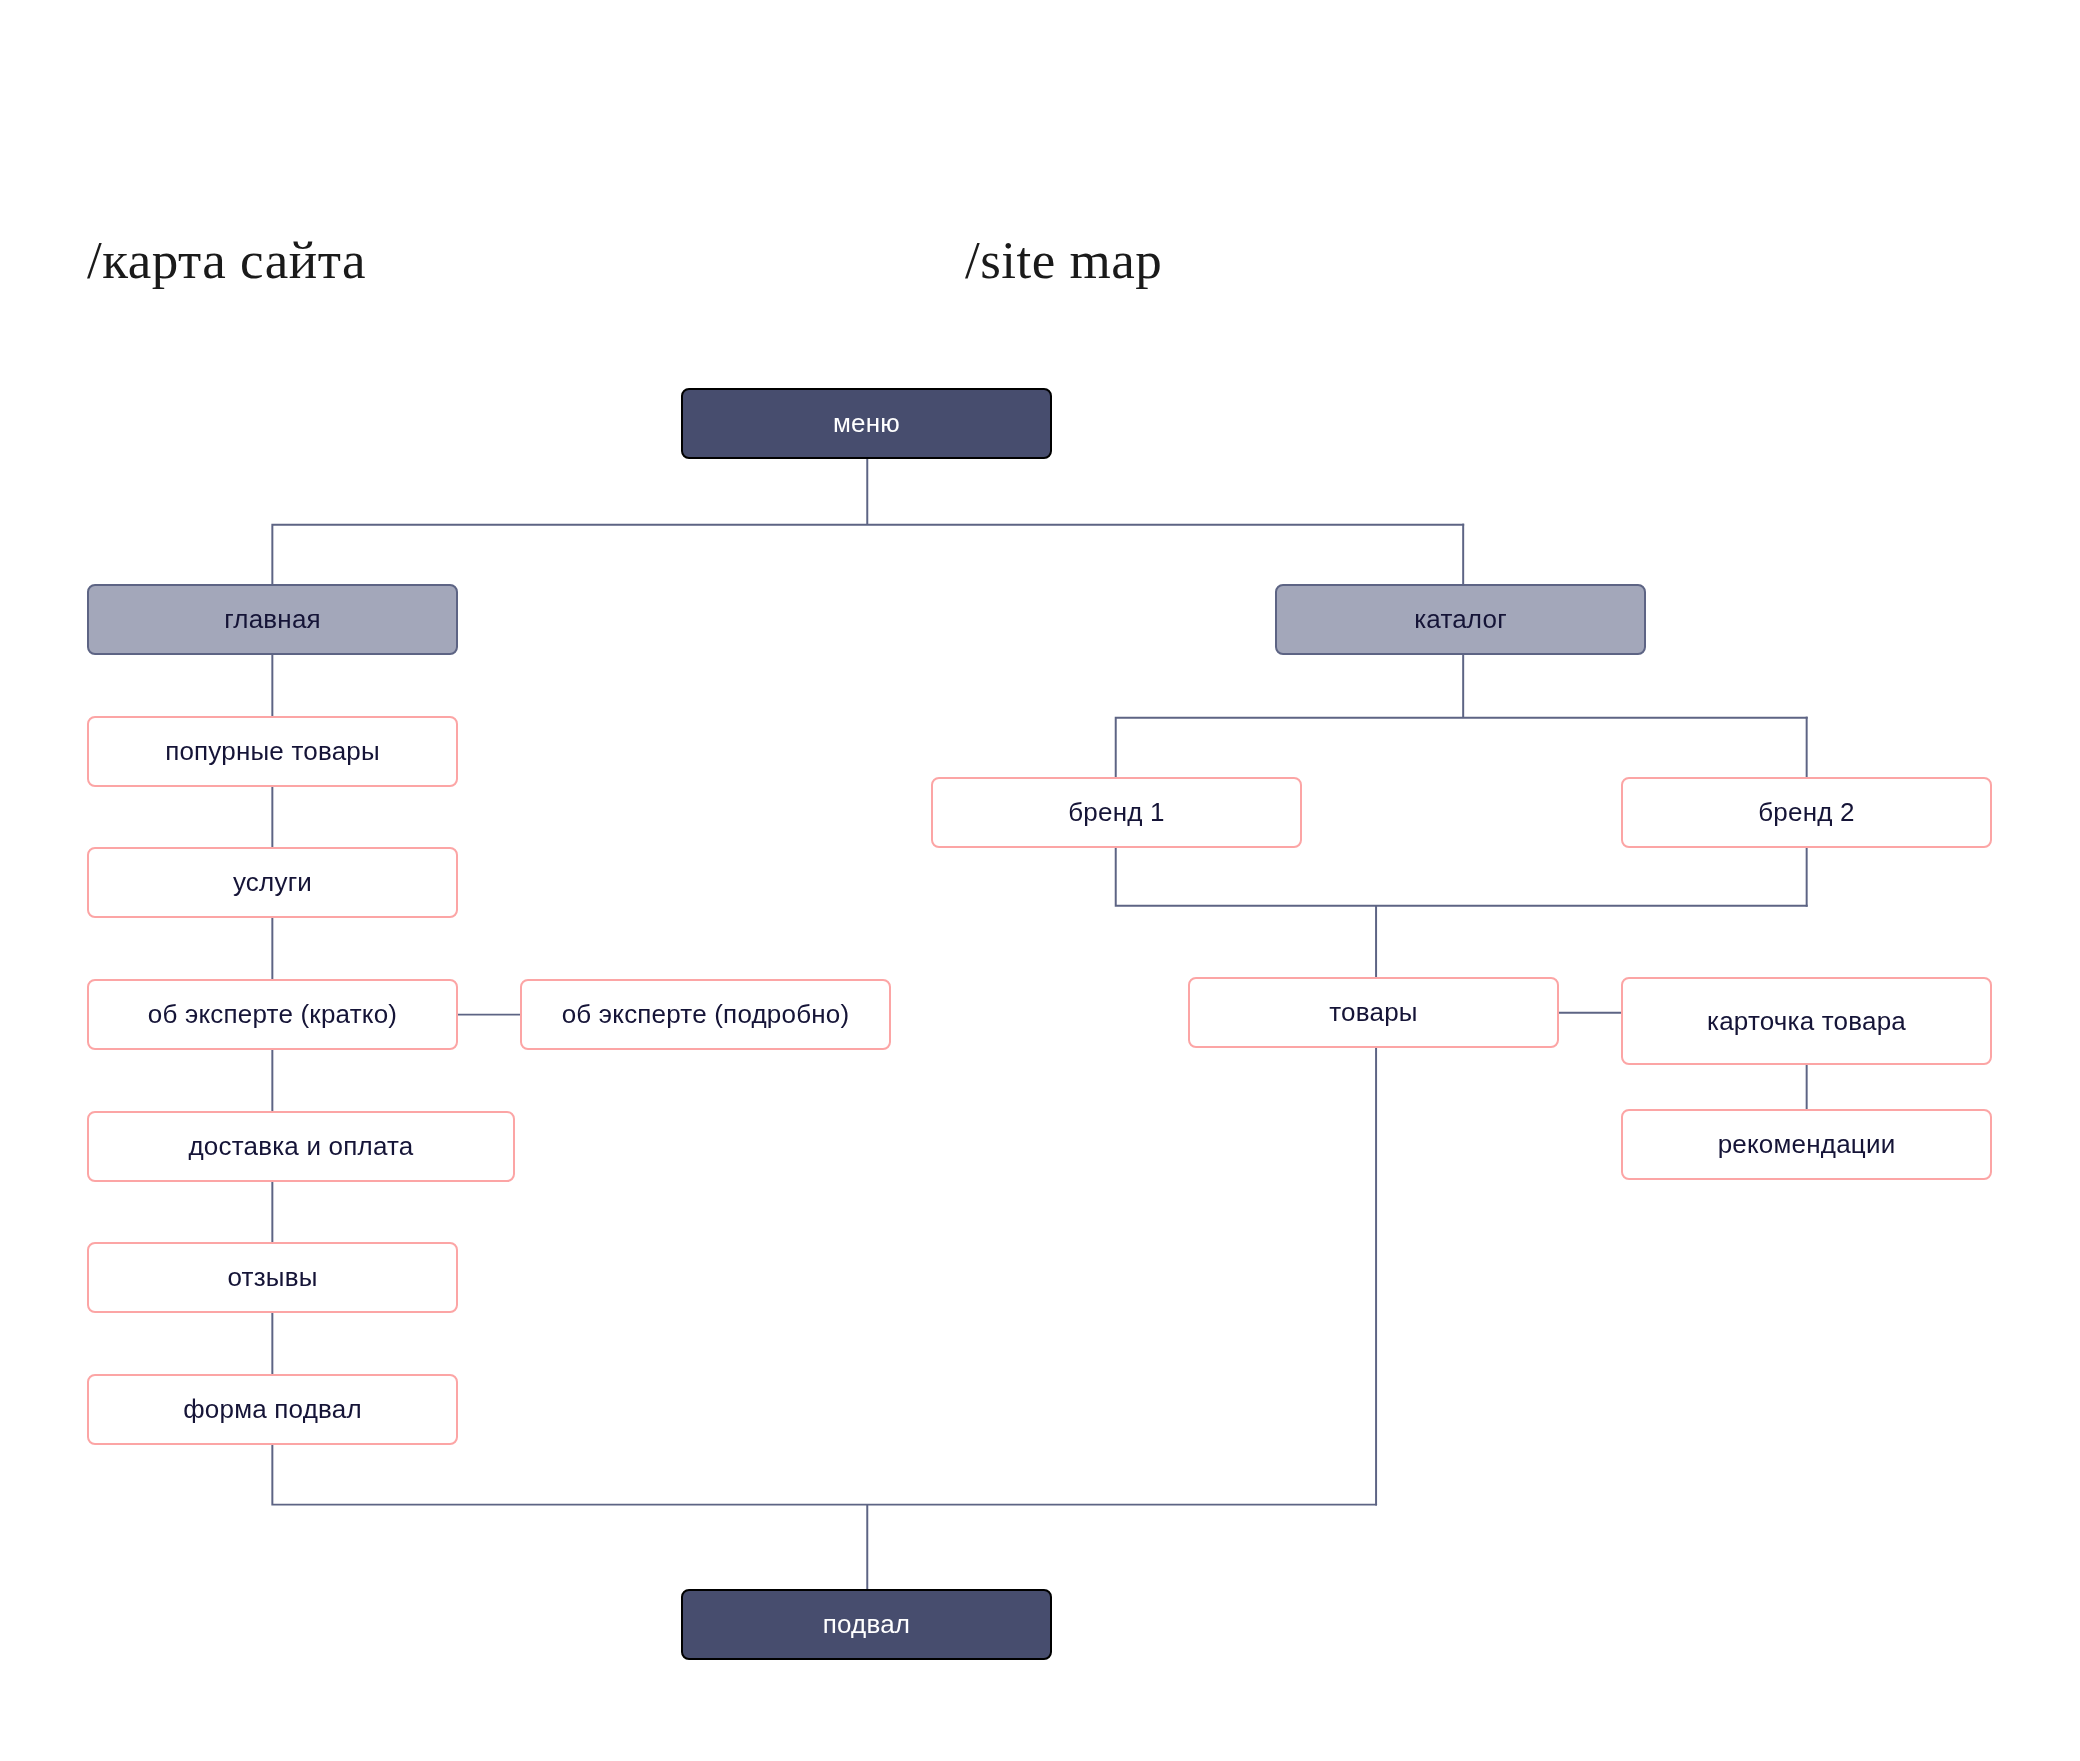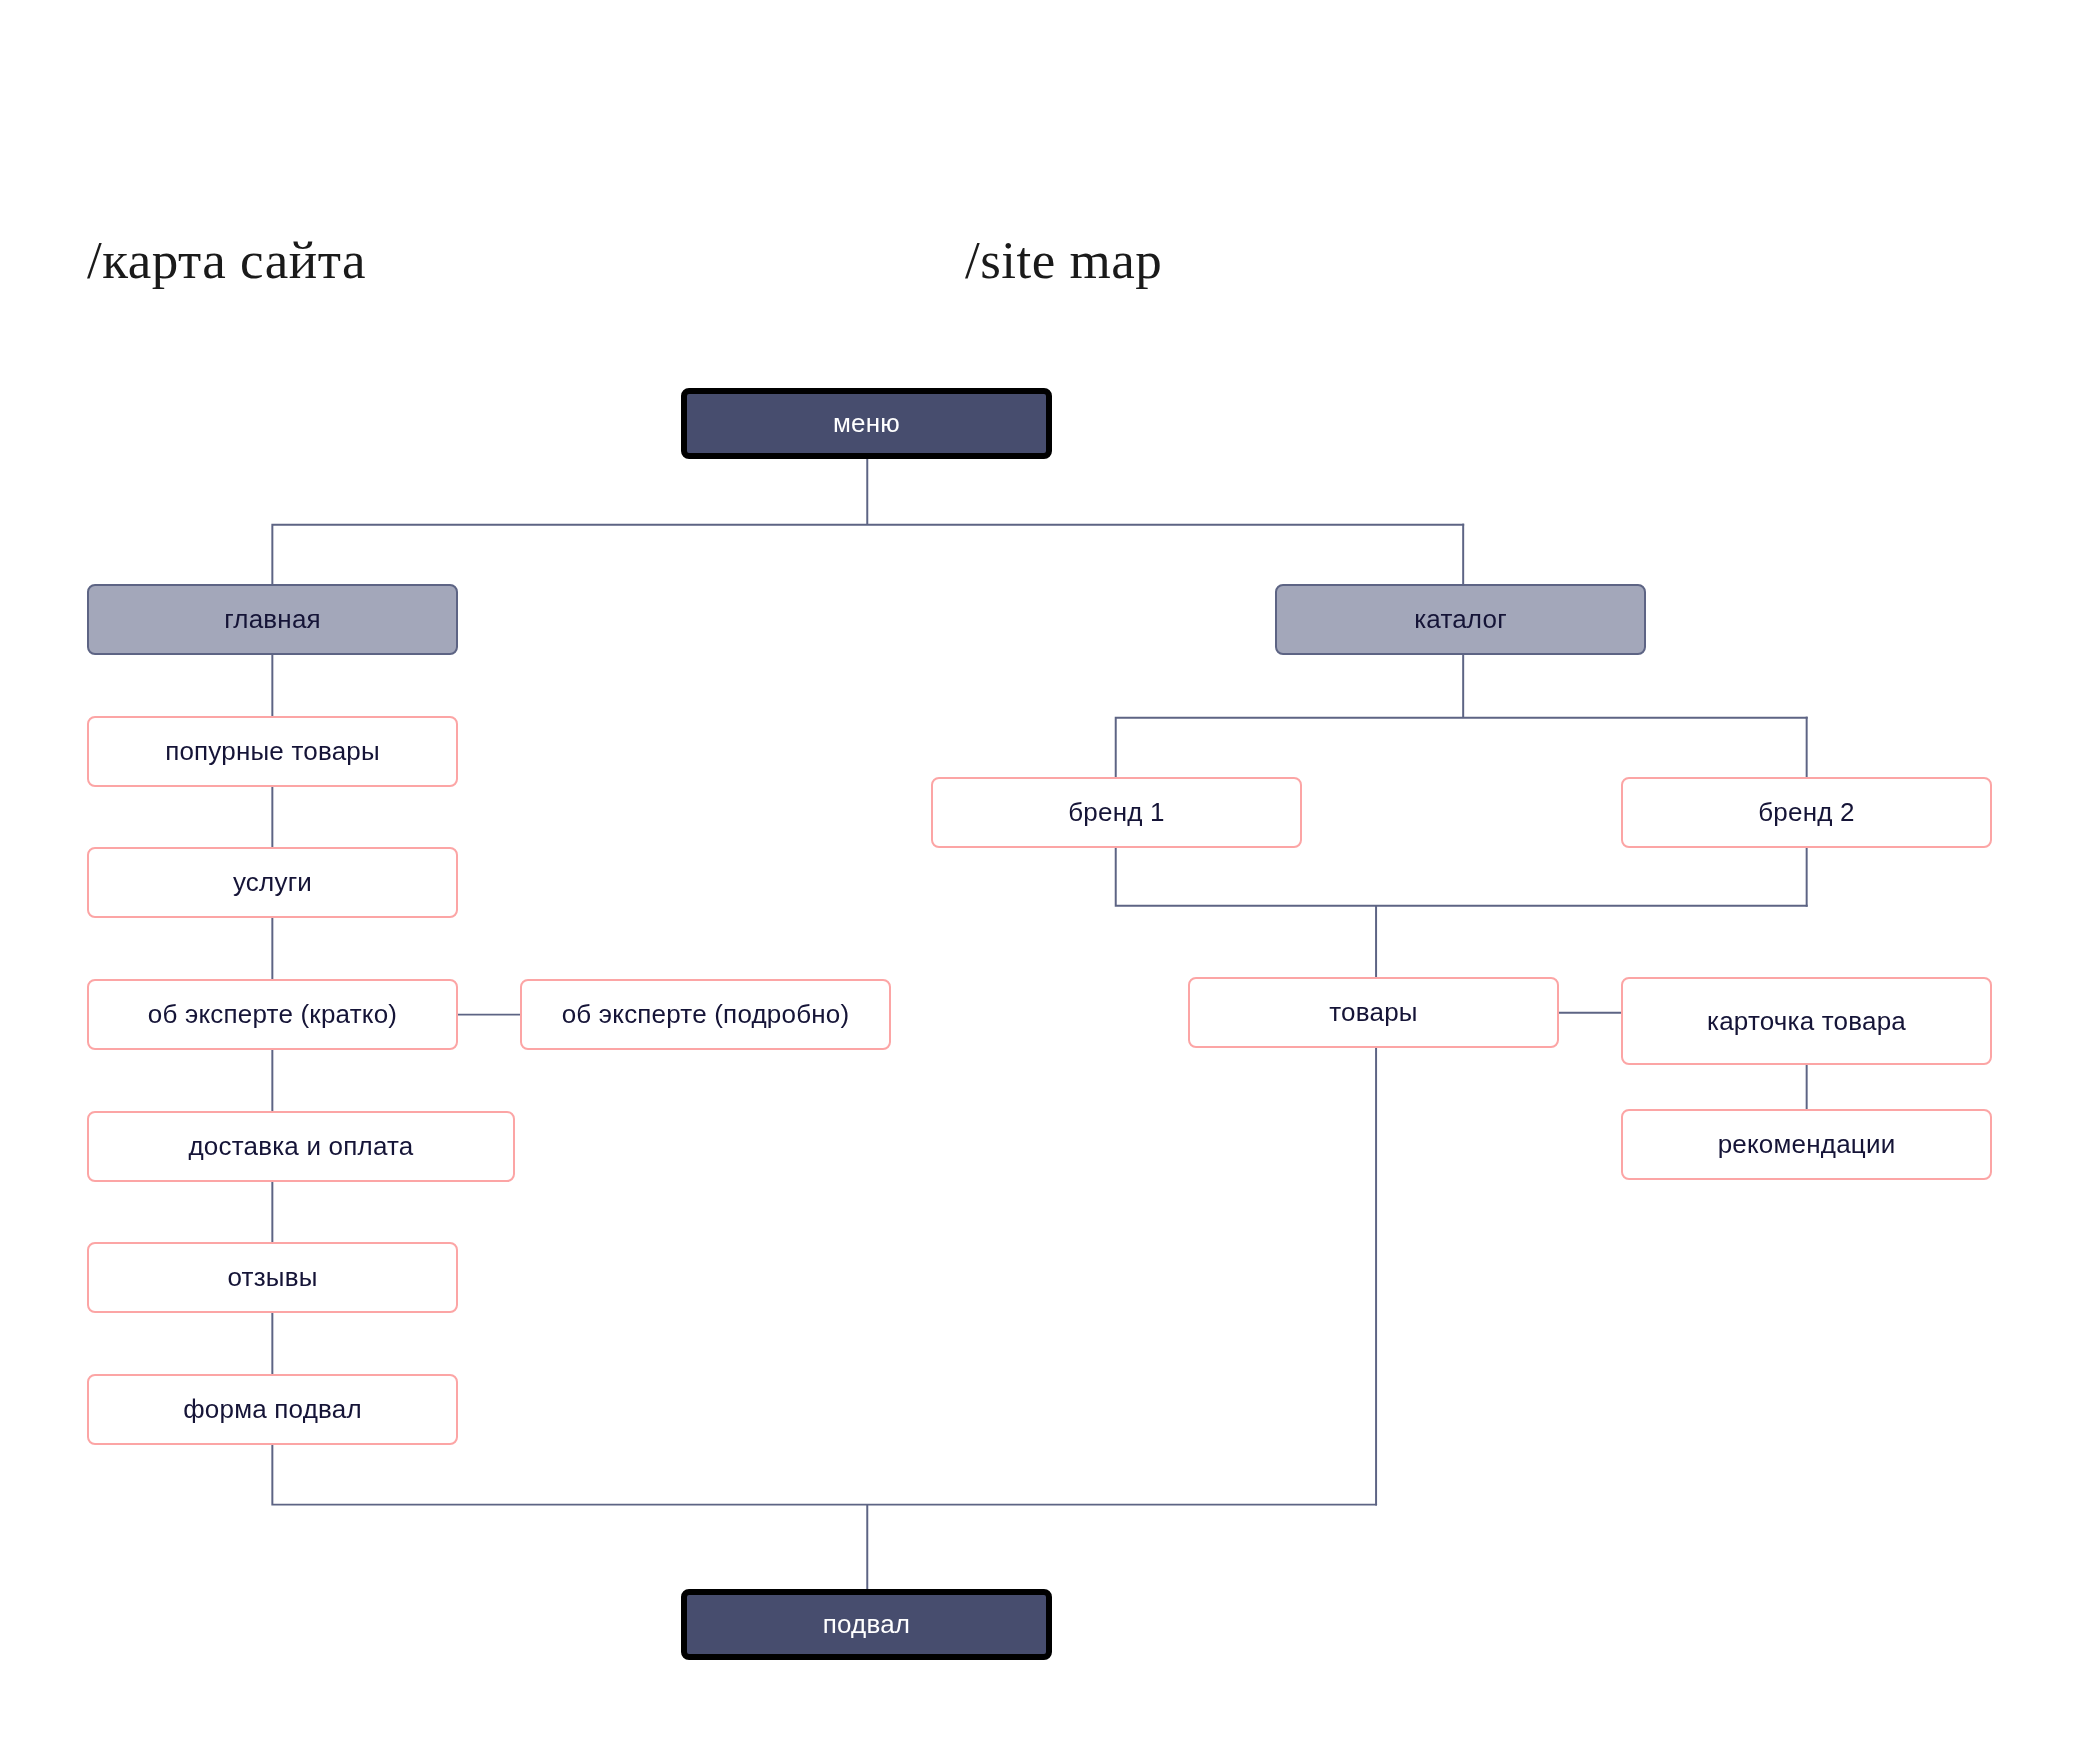--- a/index.html
+++ b/index.html
@@ -58,21 +58,21 @@
     border: 2px solid #fca5a5;
     color: #151437;
   }
   .node.accent {
     background: #a3a7ba;
     border: 2px solid #5d6484;
     color: #151437;
   }
   .node.dark {
     background: #474d6e;
-    border: 6px solid #000000;
+    border: 2px solid #000000;
     color: #ffffff;
   }
 </style>
 </head>
 <body>
 
 <div id="canvas">
 
   <div class="title" id="title-ru">/карта сайта</div>
 

